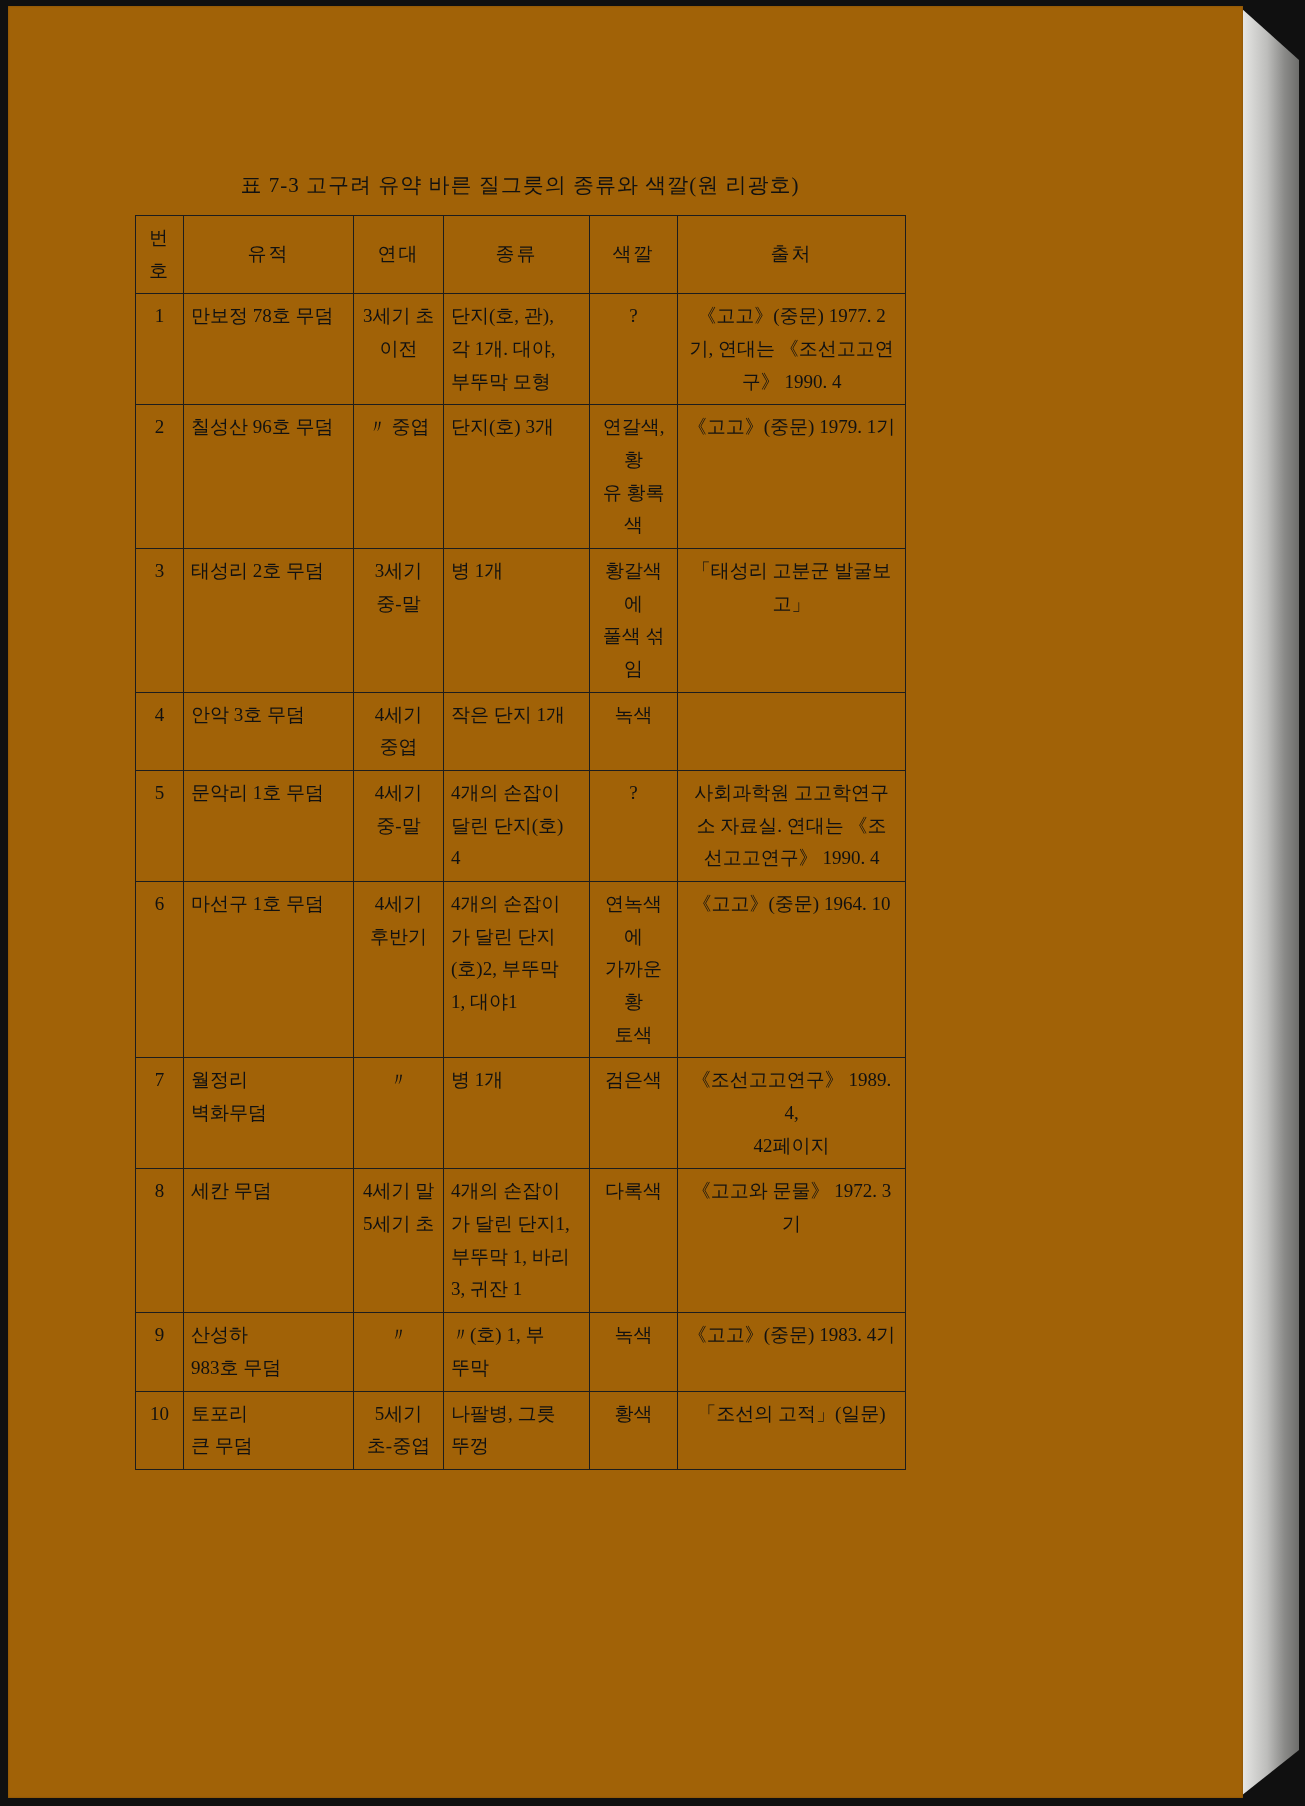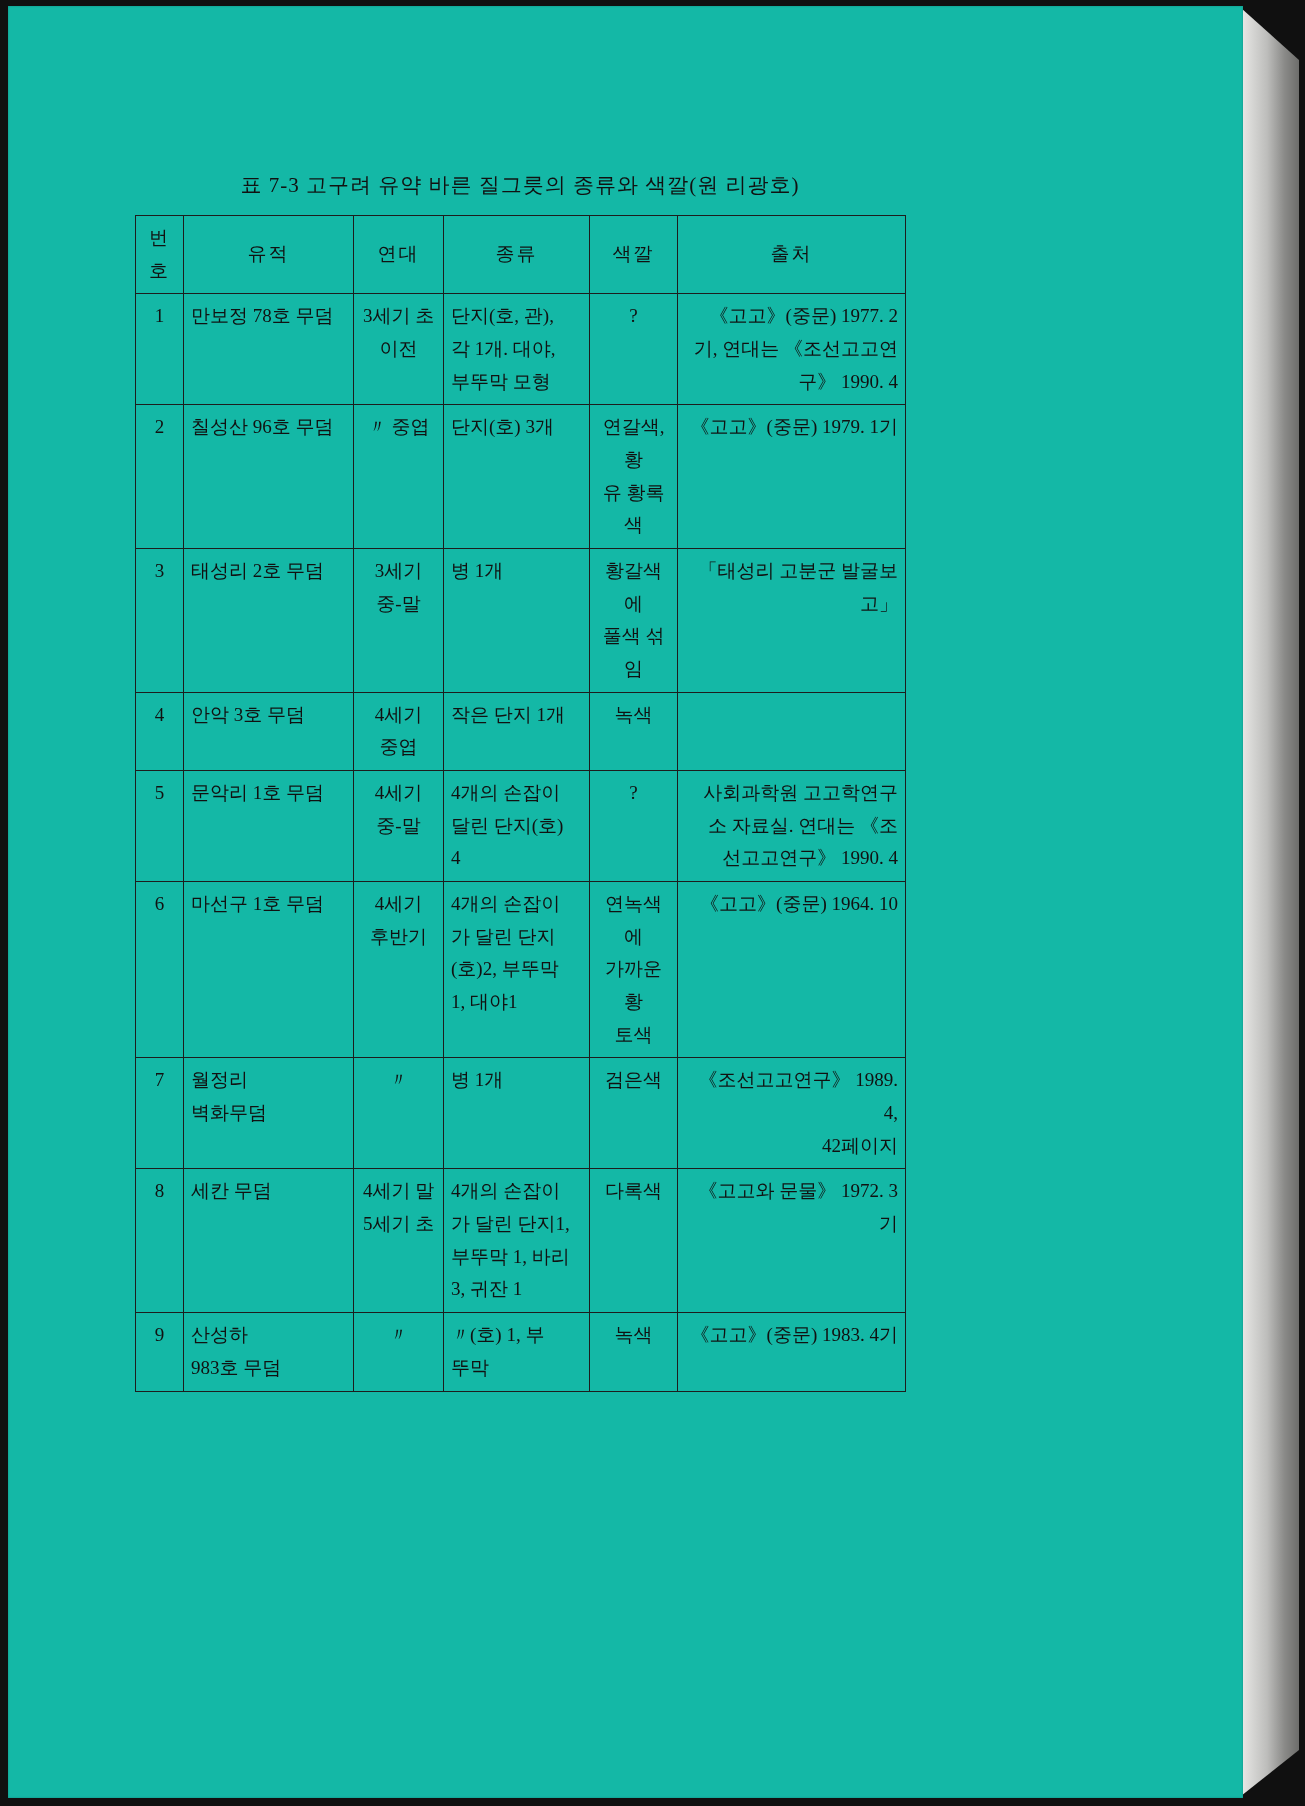--- a/index.html
+++ b/index.html
@@ -25,21 +25,21 @@
     width: 58px;
     background: linear-gradient(90deg, #e9e9e7 0%, #bdbdbb 45%, #8a8a88 75%, #6d6d6b 100%);
     clip-path: polygon(0 0, 100% 52px, 100% calc(100% - 46px), 0 100%);
   }
   .page {
     position: absolute;
     top: 6px;
     left: 8px;
     right: 62px;
     bottom: 8px;
-    background: #14b8a6;
+    background: #a16207;
     box-shadow: inset 0 0 2px rgba(0,0,0,0.25);
   }
   .content {
     position: absolute;
     top: 0;
     left: 127px;
     width: 770px;
   }
   .doc-title {
     margin-top: 165px;
@@ -79,21 +79,21 @@
   .data-table col.c-era  { width: 90px;  }
   .data-table col.c-kind { width: 146px; }
   .data-table col.c-col  { width: 88px;  }
   .data-table col.c-src  { width: 228px; }
   
   .data-table td:nth-child(1) { text-align: center; }
   .data-table td:nth-child(2) { text-align: left; }
   .data-table td:nth-child(3) { text-align: center; }
   .data-table td:nth-child(4) { text-align: left; }
   .data-table td:nth-child(5) { text-align: center; }
-  .data-table td:nth-child(6) { text-align: right; }
+  .data-table td:nth-child(6) { text-align: center; }
   .page-footer {
     margin-top: 148px;
     text-align: right;
     padding-right: 12px;
     font-size: 21px;
     color: #111;
     letter-spacing: 2px;
   }
   .page-footer .chapter { margin-right: 26px; }
   .page-footer .pagenum { font-weight: bold; letter-spacing: 1px; }
@@ -223,19 +223,30 @@
             <tr>
               <td>9</td>
               <td>산성하
 983호 무덤</td>
               <td>〃</td>
               <td>〃(호)  1,  부
 뚜막</td>
               <td>녹색</td>
               <td>《고고》(중문)  1983. 4기</td>
             </tr>
+            <tr>
+              <td>10</td>
+              <td>토포리
+큰 무덤</td>
+              <td>5세기
+초-중엽</td>
+              <td>나팔병,   그릇
+뚜껑</td>
+              <td>황색</td>
+              <td>「조선의 고적」(일문)</td>
+            </tr>
           </tbody>
       </table>
 
 
     </div>
   </div>
 </div>
 
 </body></html>

